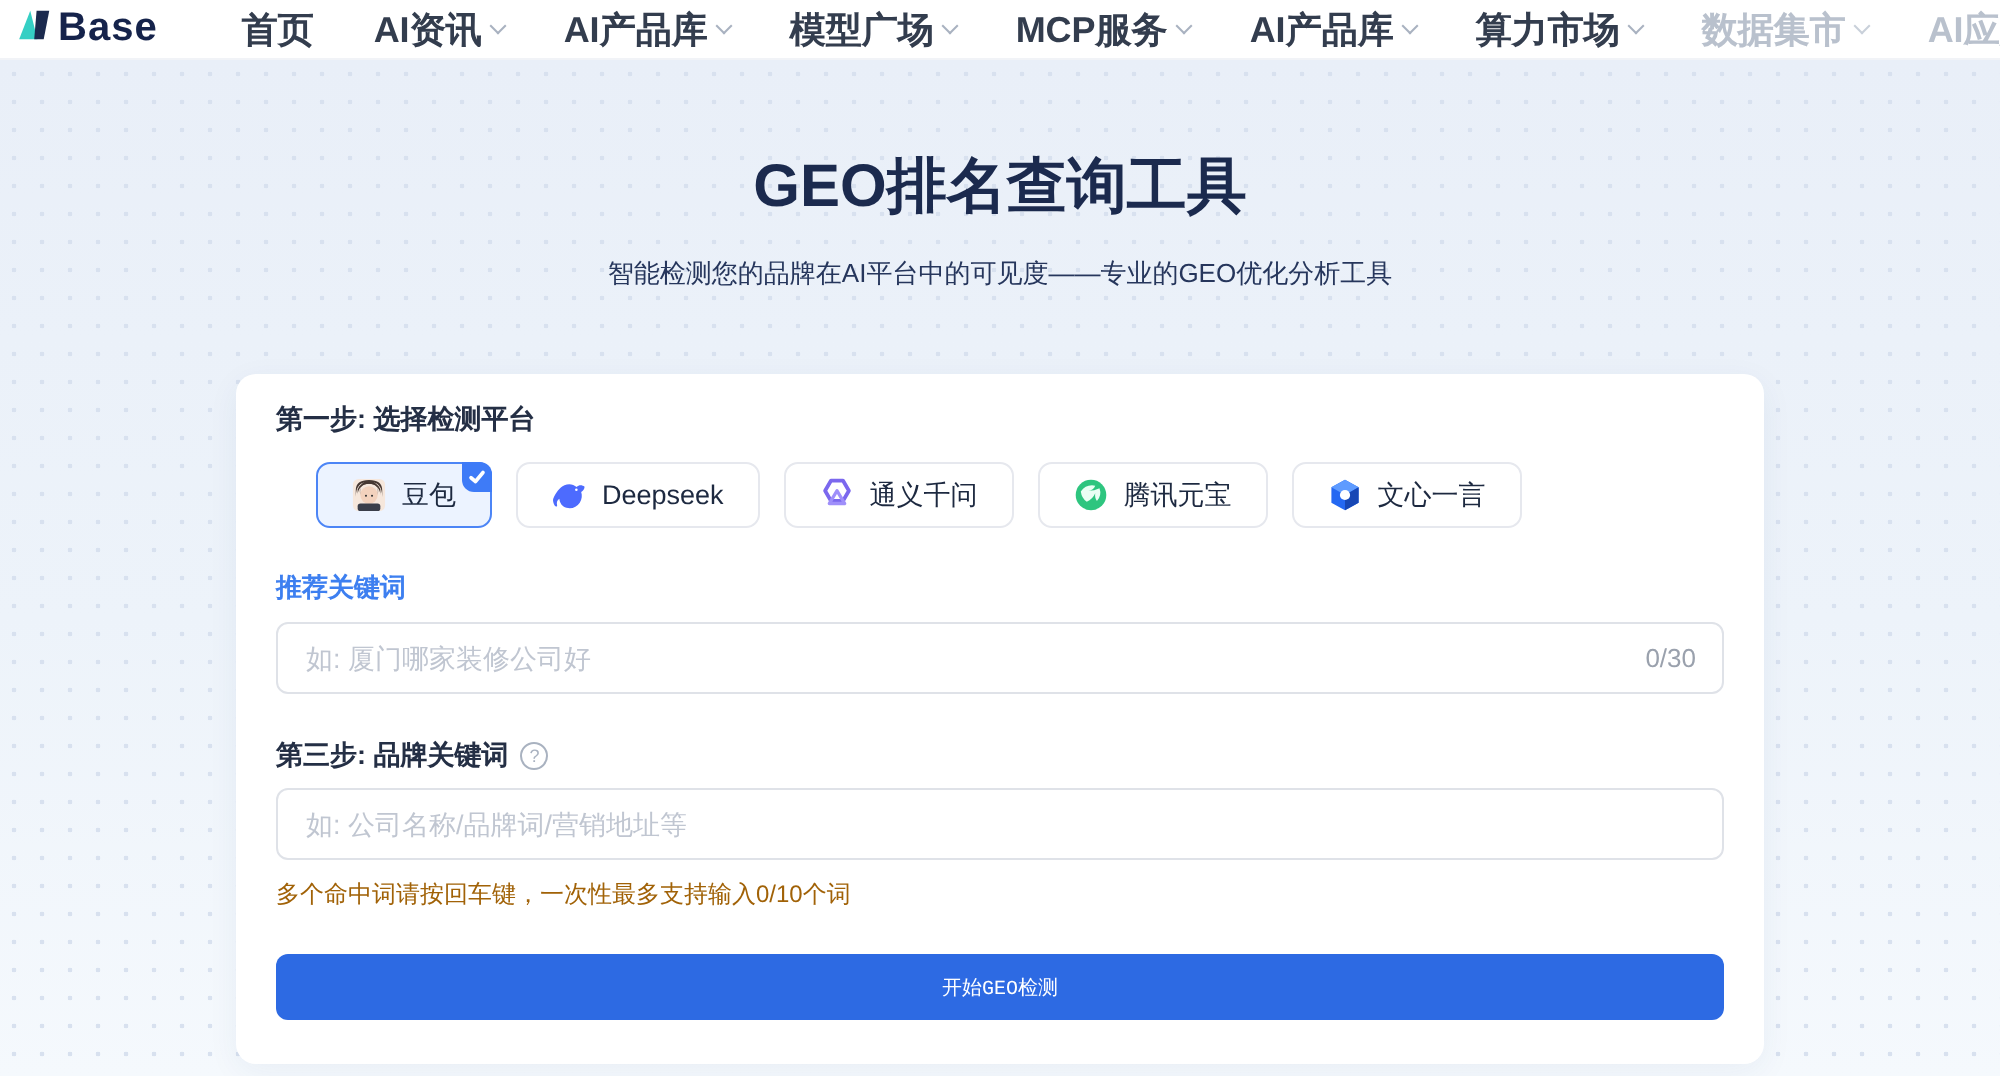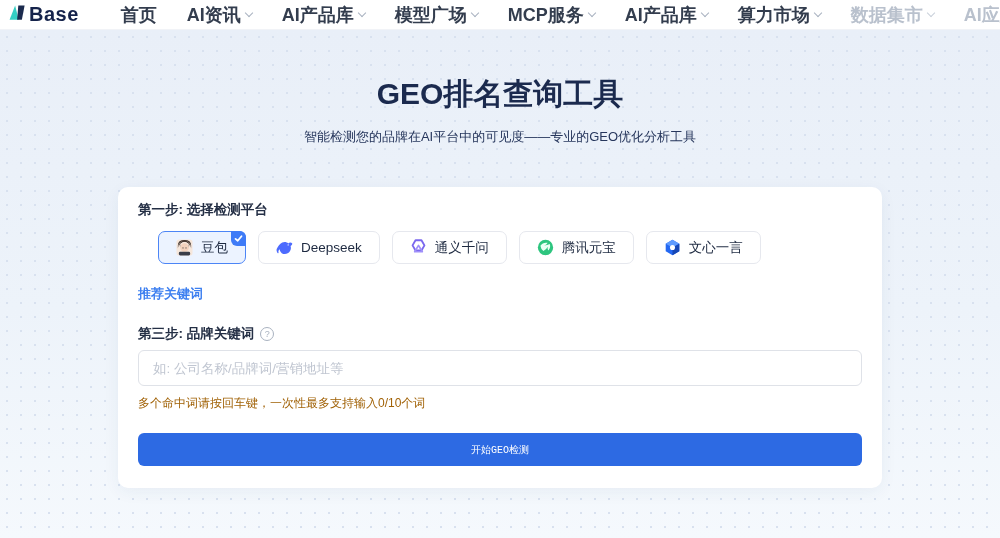--- a/index.html
+++ b/index.html
@@ -234,20 +234,24 @@
             </svg>
           </span>
     <span class="platform-label">文心一言</span>
   </div>
       </div>
 
     
     <div class="step-row sec2">
       <span class="link">推荐关键词</span>
     </div>
+    <div class="input-wrap">
+      <input class="text-input" placeholder="如: 厦门哪家装修公司好" style="">
+      <span class="counter">0/30</span>
+    </div>
 
     
     <div class="label-with-help sec3">
       <div class="step-label">第三步: 品牌关键词</div>
       <span class="help-icon">?</span>
     </div>
     <div class="input-wrap">
       <input class="text-input" placeholder="如: 公司名称/品牌词/营销地址等" style="">
     </div>
     <div class="hint">多个命中词请按回车键，一次性最多支持输入0/10个词</div>

